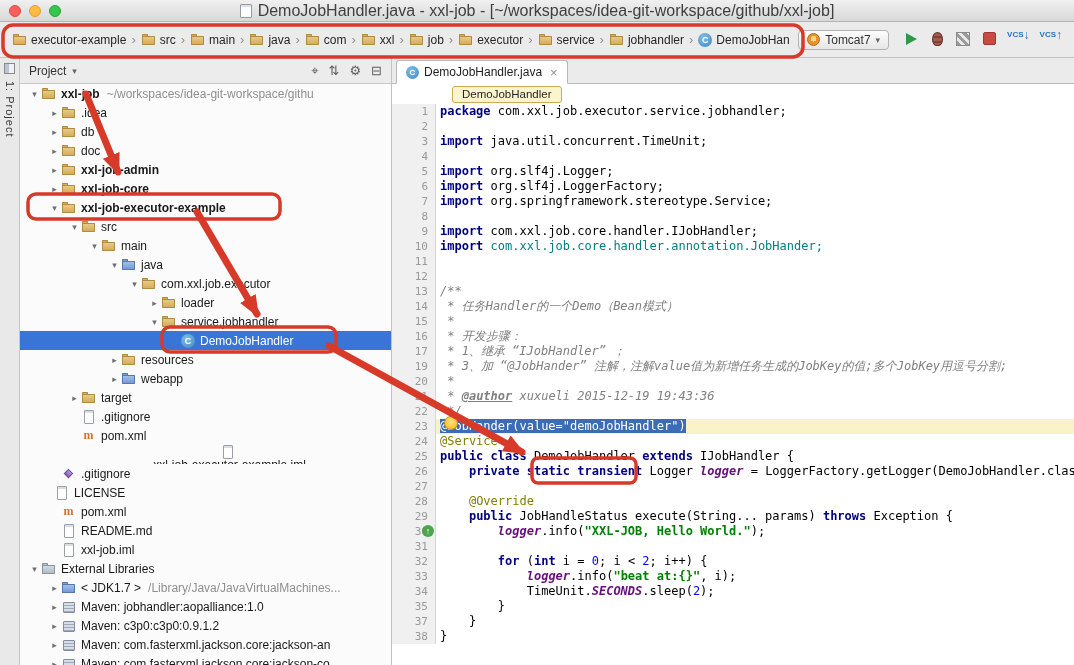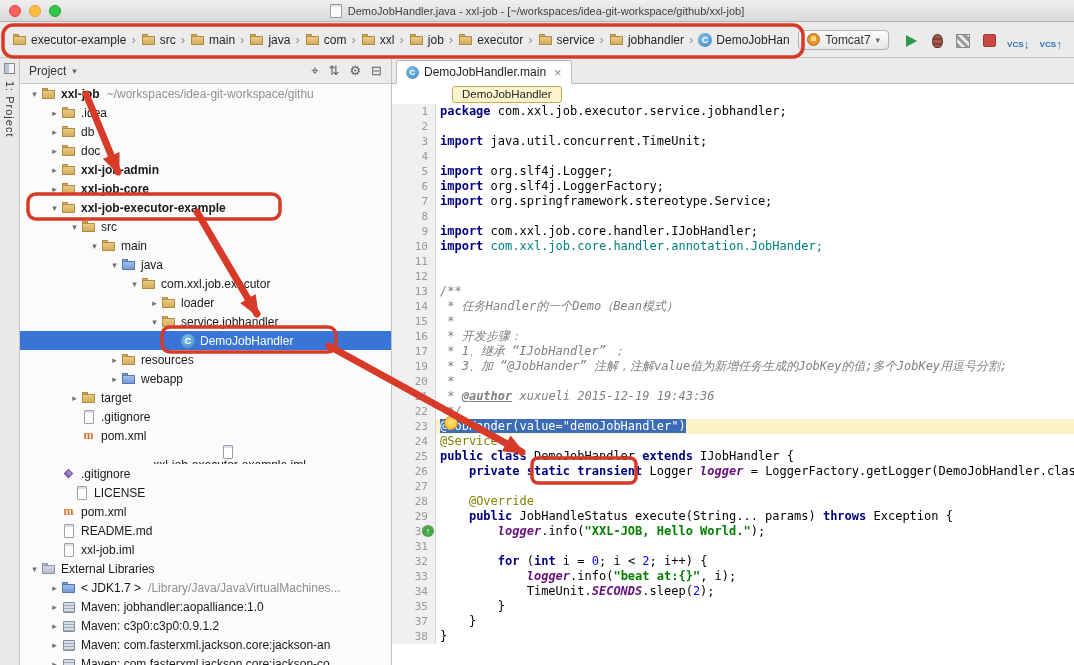--- a/index.html
+++ b/index.html
@@ -6,29 +6,29 @@
   body{width:1074px;height:665px;overflow:hidden;font-family:"Liberation Sans",sans-serif;background:#fff;}
   .window{position:relative;width:1074px;height:665px;overflow:hidden;background:#fff;}
 
   
   .titlebar{position:relative;height:22px;background:linear-gradient(#F0F0F0,#D8D8D8);border-bottom:1px solid #B4B4B4;display:flex;align-items:center;justify-content:center;box-sizing:border-box;}
   .traffic{position:absolute;left:9px;top:5px;display:flex;gap:8px;}
   .light{width:12px;height:12px;border-radius:50%;display:inline-block;box-sizing:border-box;}
   .light.red{background:#FC605C;border:1px solid #D84A43;}
   .light.yellow{background:#FDBC40;border:1px solid #DFA12F;}
   .light.green{background:#34C749;border:1px solid #22A433;}
-  .title-text{display:flex;align-items:center;gap:6px;font-size:11px;color:#3F3F3F;white-space:nowrap;}
+  .title-text{display:flex;align-items:center;gap:6px;font-size:16px;color:#3F3F3F;white-space:nowrap;}
   .doc-ic{width:10px;height:12px;background:#FDFDFD;border:1px solid #9A9A9A;border-radius:1px;box-shadow:inset 0 2px 0 #D7E2EE;}
 
   
   .toolbar{height:36px;background:#EBEBEB;border-bottom:1px solid #C3C3C3;display:flex;align-items:center;padding:0 8px 0 10px;box-sizing:border-box;}
   .crumbs{flex:1;min-width:0;display:flex;align-items:center;overflow:hidden;font-size:12px;color:#262626;white-space:nowrap;}
   .crumb{display:inline-flex;align-items:center;gap:4px;padding:2px 2px;flex:none;}
   .crumb-sep{color:#8F8F8F;font-size:13px;margin:0 3px;flex:none;}
-  .run-widgets{flex:none;display:flex;align-items:flex-end;gap:2px;margin-left:8px;}
+  .run-widgets{flex:none;display:flex;align-items:flex-start;gap:2px;margin-left:8px;}
   .run-config{display:flex;align-items:center;gap:5px;background:linear-gradient(#FDFDFD,#E6E6E6);border:1px solid #B2B2B2;border-radius:4px;padding:2px 8px;font-size:12px;color:#333;margin-right:8px;}
   .tomcat-ic{width:13px;height:13px;border-radius:50%;background:radial-gradient(circle at 50% 42%,#F9D77A 0 34%,#E8912D 35% 100%);border:1px solid #B06A14;box-sizing:border-box;}
   .dd{font-size:9px;color:#666;}
   .tb-ic{width:18px;height:18px;display:inline-flex;align-items:center;justify-content:center;margin:0 3px;}
   .play::before{content:"";border-left:11px solid #2E9947;border-top:6.5px solid transparent;border-bottom:6.5px solid transparent;}
   .bug::before{content:"";width:9px;height:12px;border-radius:50% 50% 45% 45%;background:repeating-linear-gradient(#A45B49 0 3px,#7D4336 3px 5px);border:1px solid #5F3228;}
   .cov::before{content:"";width:12px;height:12px;background:repeating-linear-gradient(45deg,#9A9A9A 0 3px,#E8E8E8 3px 6px);border:1px solid #8A8A8A;}
   .stop::before{content:"";width:11px;height:11px;background:#C94A43;border:1px solid #A33630;border-radius:2px;}
   .vcs{display:inline-flex;align-items:center;margin:0 4px;font-weight:700;font-size:8px;color:#2A6FB8;}
   .va{font-size:12px;line-height:10px;color:#2A6FB8;}
@@ -319,21 +319,21 @@
           <div class="trow" style="padding-left: 48px; flex-direction: column;">
             <span class="tarrow"></span>
             <span class="file ti"></span>
             <span class="tlabel">xxl-job-executor-example.iml</span>
           </div>
           <div class="trow" style="padding-left: 28px;">
             <span class="tarrow"></span>
             <span class="dia ti"></span>
             <span class="tlabel">.gitignore</span>
           </div>
-          <div class="trow" style="padding-left: 41px;">
+          <div class="trow" style="padding-left: 21px;">
             <span class="tarrow"></span>
             <span class="file ti"></span>
             <span class="tlabel">LICENSE</span>
           </div>
           <div class="trow" style="padding-left: 28px;">
             <span class="tarrow"></span>
             <span class="mvn ti">m</span>
             <span class="tlabel">pom.xml</span>
           </div>
           <div class="trow" style="padding-left: 28px;">
@@ -377,21 +377,21 @@
             <span class="mlib ti"></span>
             <span class="tlabel">Maven: com.fasterxml.jackson.core:jackson-co</span>
           </div>
         </div>
     </div>
 
     <div class="editor">
       <div class="tabbar">
         <div class="tab">
           <span class="cls sm">C</span>
-          <span>DemoJobHandler.main</span>
+          <span>DemoJobHandler.java</span>
           <span class="tab-close">×</span>
         </div>
       </div>
       <div class="member-row">
         <span class="member-tag">DemoJobHandler</span>
       </div>
       <div class="code">
           <div class="cl"><span class="ln">1</span><span class="ct"><span class="tk-k">package </span><span class="tk-p">com.xxl.job.executor.service.jobhandler;</span></span></div>
           <div class="cl"><span class="ln">2</span><span class="ct"></span></div>
           <div class="cl"><span class="ln">3</span><span class="ct"><span class="tk-k">import </span><span class="tk-p">java.util.concurrent.TimeUnit;</span></span></div>

